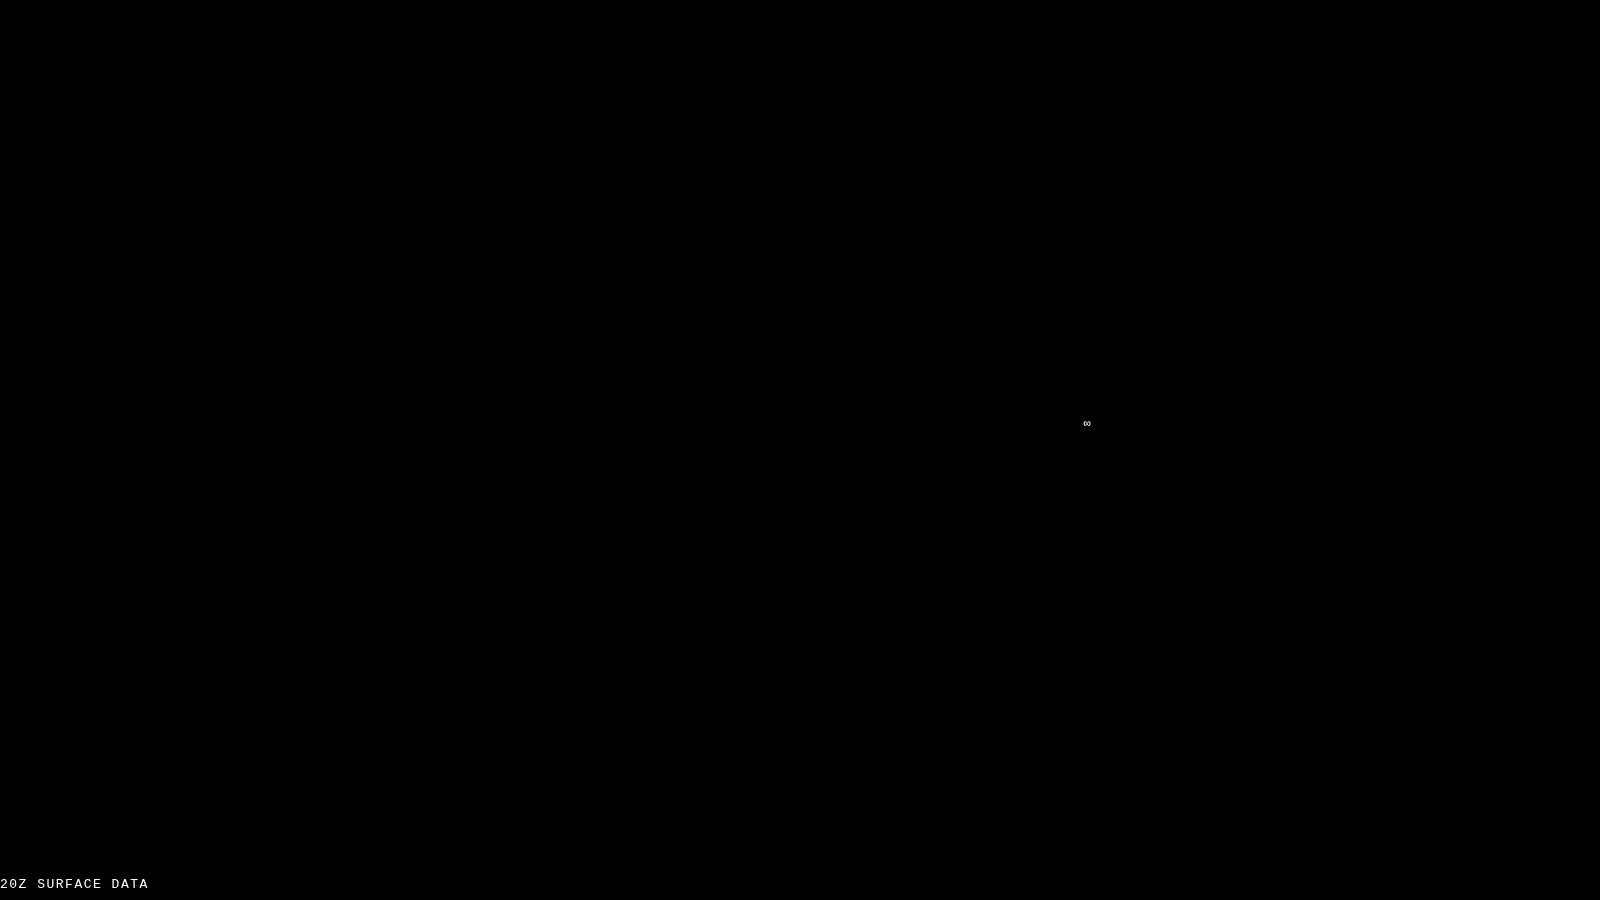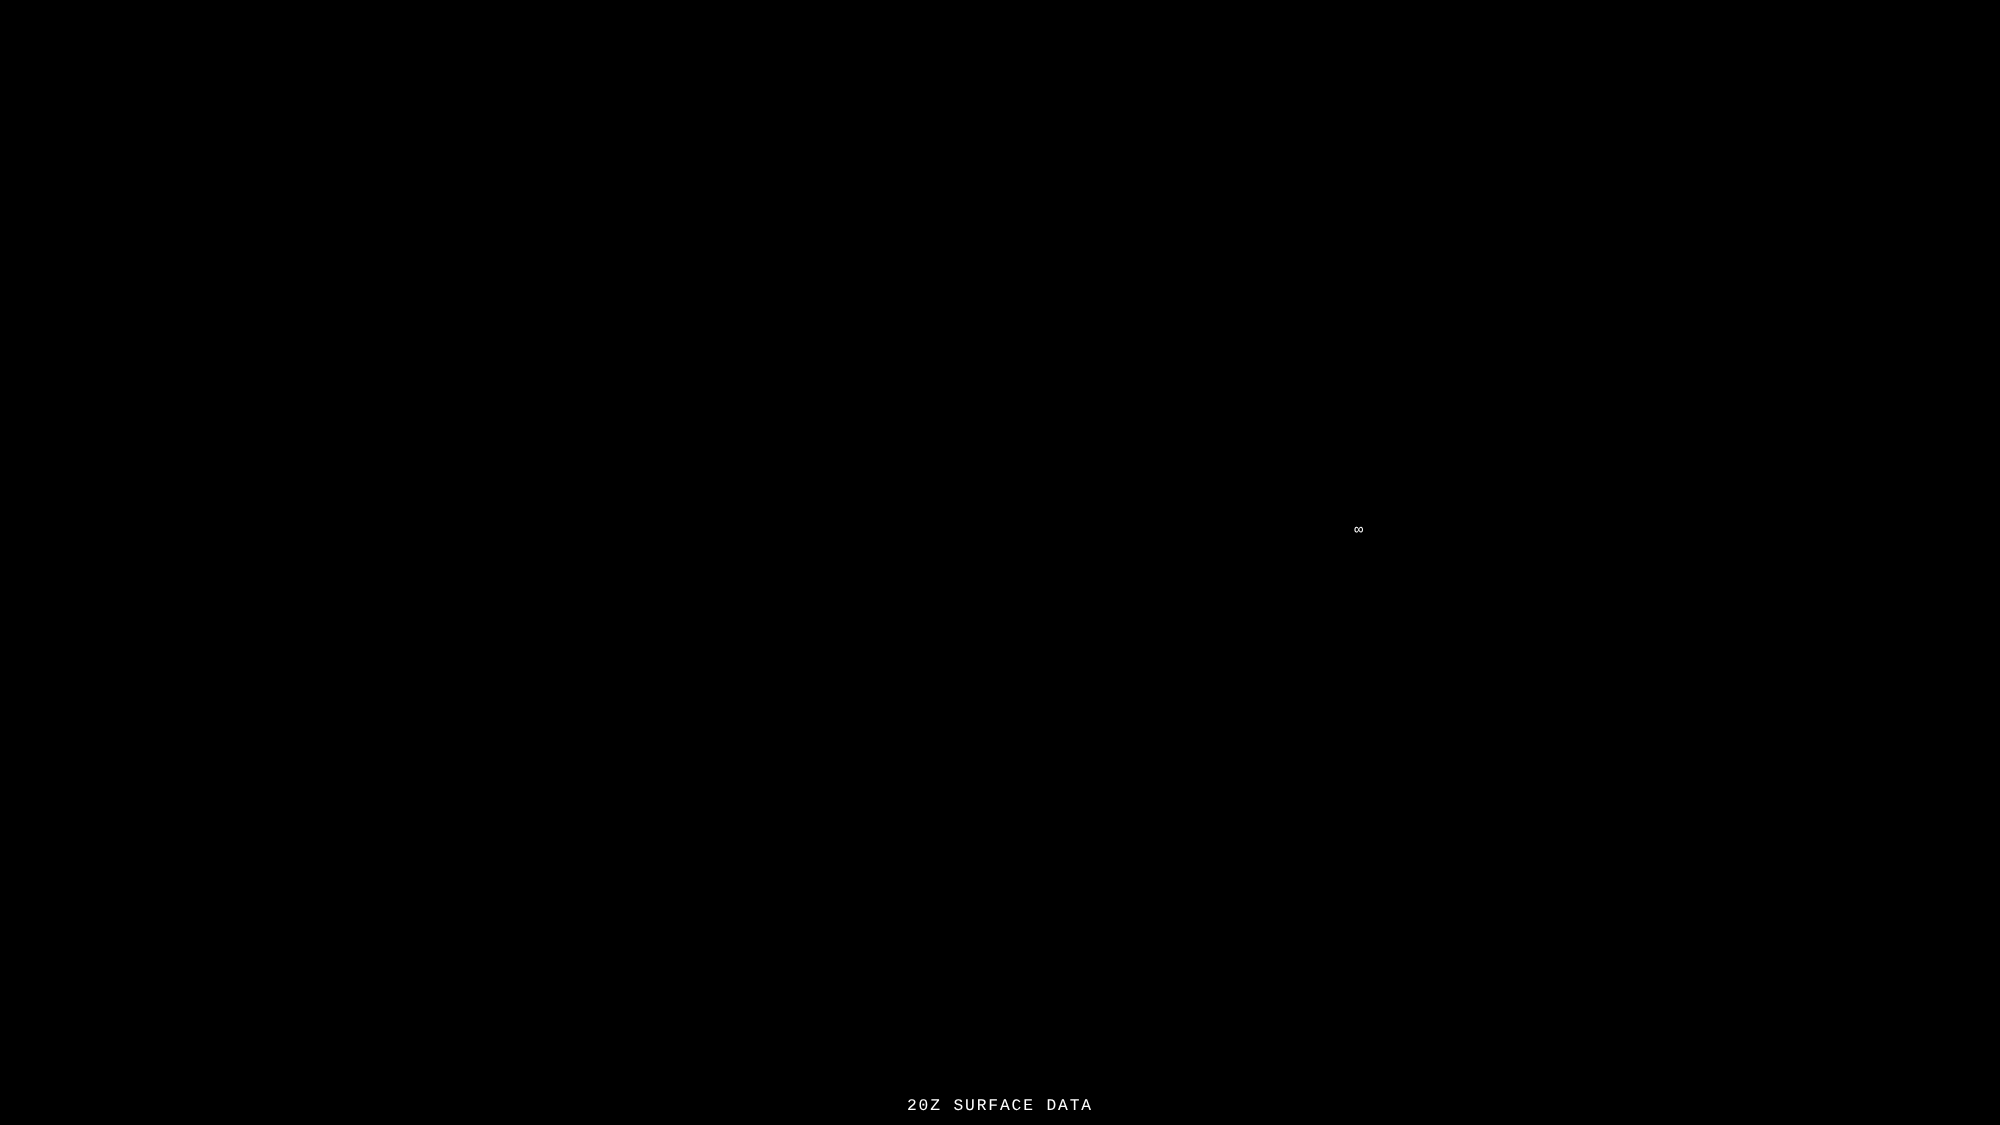--- a/index.html
+++ b/index.html
@@ -35,21 +35,21 @@
     color: #ffffff;
     letter-spacing: 0px;
     white-space: nowrap;
   }
   
   .caption {
     position: absolute;
     left: 0;
     right: 0;
     top: 877px;
-    text-align: center;
+    text-align: left;
     font-size: 13px;
     line-height: 16px;
     letter-spacing: 1.5px;
     color: #ffffff;
     white-space: nowrap;
   }
 </style>
 </head>
 <body>
 

